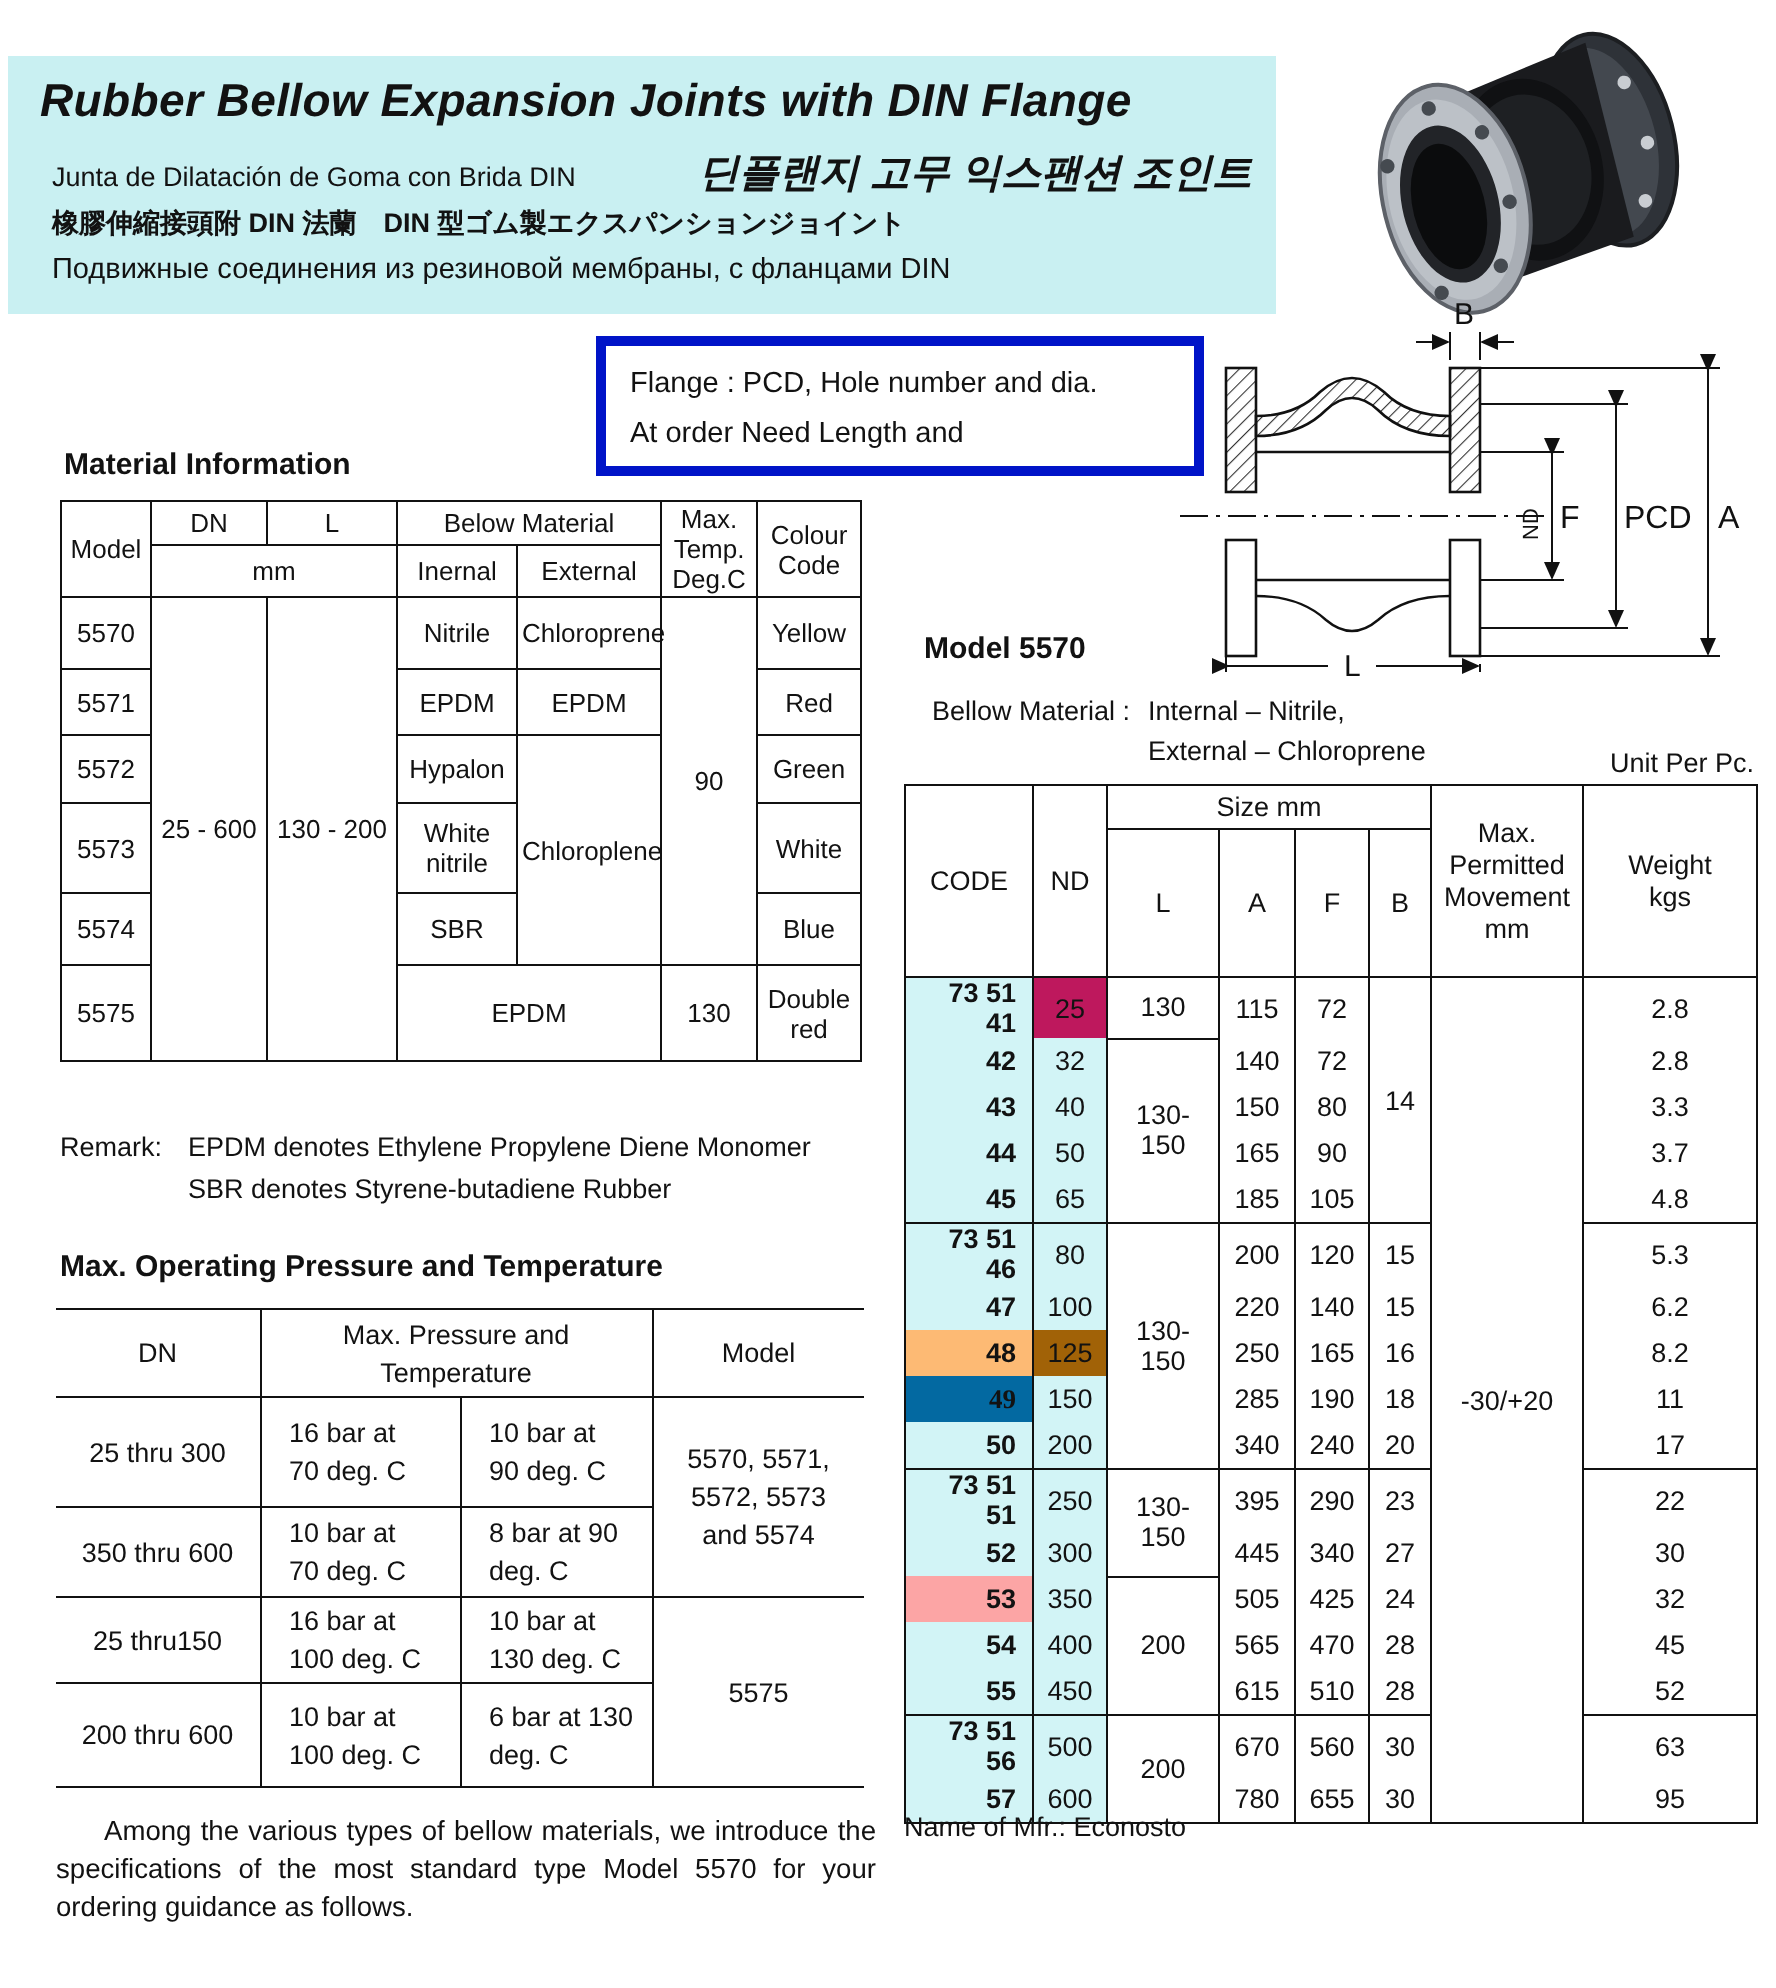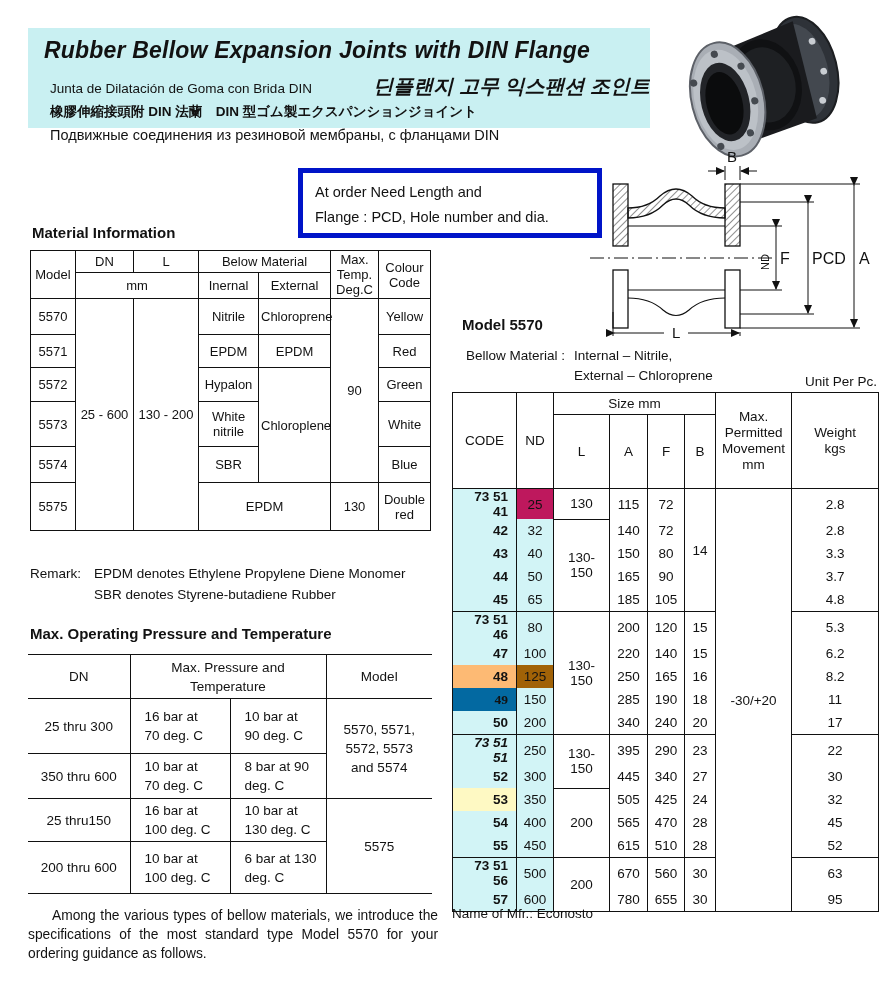--- a/index.html
+++ b/index.html
@@ -1,21 +1,21 @@
 <!DOCTYPE html>
 <html><head>
 <meta charset="utf-8">
 <style>
   html,body{margin:0;padding:0;background:#e8e8e8;}
   #page{position:relative;width:888px;height:994px;background:#ffffff;overflow:hidden;
         font-family:"Liberation Sans","DejaVu Sans",sans-serif;color:#121212;margin:0 auto;}
   .pre{white-space:pre-line;}
 
   
-  .band{position:absolute;left:28px;top:28px;width:634px;height:100px;background:#c9f0f2;}
+  .band{position:absolute;left:4px;top:28px;width:634px;height:129px;background:#c9f0f2;}
   .band-title{margin:9px 0 0 16px;font-style:italic;font-weight:bold;font-size:23px;letter-spacing:.2px;}
   .band-row2{display:flex;justify-content:space-between;align-items:baseline;margin:9px 12px 0 22px;}
   .sub-es{font-size:13.5px;}
   .sub-ko{font-style:italic;font-weight:bold;font-size:20px;}
   .band-row3{margin:3px 0 0 22px;font-size:13.5px;font-weight:bold;}
   .band-row4{margin:6px 0 0 22px;font-size:14.5px;}
 
   
   .note{position:absolute;left:298px;top:168px;width:270px;height:46px;border:5px solid #0014c8;
         background:#fff;padding:7px 12px;font-size:14.5px;line-height:25px;}
@@ -99,22 +99,22 @@
       <circle cx="102" cy="92" r="3.6" fill="#454a50"></circle>
         <circle cx="90" cy="122" r="3.6" fill="#454a50"></circle>
       <circle cx="58" cy="128" r="3.6" fill="#454a50"></circle>
         <circle cx="47" cy="60" r="3.6" fill="#454a50"></circle>
       <ellipse cx="73" cy="86" rx="24" ry="40" fill="#222428"></ellipse>
       <ellipse cx="72" cy="87" rx="18" ry="32" fill="#0b0c0d"></ellipse>
     </g>
   </svg>
 
   <div class="note" style="border-color: rgb(0, 20, 200);">
+    <div>Flange : PCD, Hole number and dia.</div>
     <div>At order Need Length and</div>
-    <div>Flange : PCD, Hole number and dia.</div>
   </div>
 
   <svg class="drawing" width="309" height="190" viewBox="0 0 309 190">
     <defs>
       <pattern id="hatch" width="5" height="5" patternTransform="rotate(45)" patternUnits="userSpaceOnUse">
         <line x1="0" y1="0" x2="0" y2="5" stroke="#333" stroke-width="1.1"></line>
       </pattern>
       <marker id="arr" markerWidth="9" markerHeight="8" refX="8" refY="4" orient="auto">
         <path d="M0,0 L9,4 L0,8 Z" fill="#111"></path>
       </marker>
@@ -410,38 +410,38 @@
         </tr>
         <tr>
           <td class="code hl vr" style="background: rgb(210, 244, 246);">50</td>
           <td class="nd hl vr" style="background: rgb(210, 244, 246);">200</td>
           <td class="a vr">340</td>
           <td class="f vr">240</td>
           <td class="b vr">20</td>
           <td class="w">17</td>
         </tr>
         <tr>
-          <td class="code hl vr gtop" style="background: rgb(210, 244, 246); font-style: italic;">73 51 51</td>
+          <td class="code hl vr gtop" style="background: rgb(210, 244, 246);">73 51 51</td>
           <td class="nd hl vr gtop" style="background: rgb(210, 244, 246);">250</td>
           <td class="l vr gtop" rowspan="2">130-150</td>
           <td class="a vr gtop">395</td>
           <td class="f vr gtop">290</td>
           <td class="b vr gtop">23</td>
           <td class="w gtop">22</td>
         </tr>
         <tr>
           <td class="code hl vr" style="background: rgb(210, 244, 246);">52</td>
           <td class="nd hl vr" style="background: rgb(210, 244, 246);">300</td>
           <td class="a vr">445</td>
           <td class="f vr">340</td>
           <td class="b vr">27</td>
           <td class="w">30</td>
         </tr>
         <tr>
-          <td class="code hl vr" style="background: #fef9c3;">53</td>
+          <td class="code hl vr" style="background: #fca5a5;">53</td>
           <td class="nd hl vr" style="background: rgb(210, 244, 246);">350</td>
           <td class="l vr ltop" rowspan="3">200</td>
           <td class="a vr">505</td>
           <td class="f vr">425</td>
           <td class="b vr">24</td>
           <td class="w">32</td>
         </tr>
         <tr>
           <td class="code hl vr" style="background: rgb(210, 244, 246);">54</td>
           <td class="nd hl vr" style="background: rgb(210, 244, 246);">400</td>

